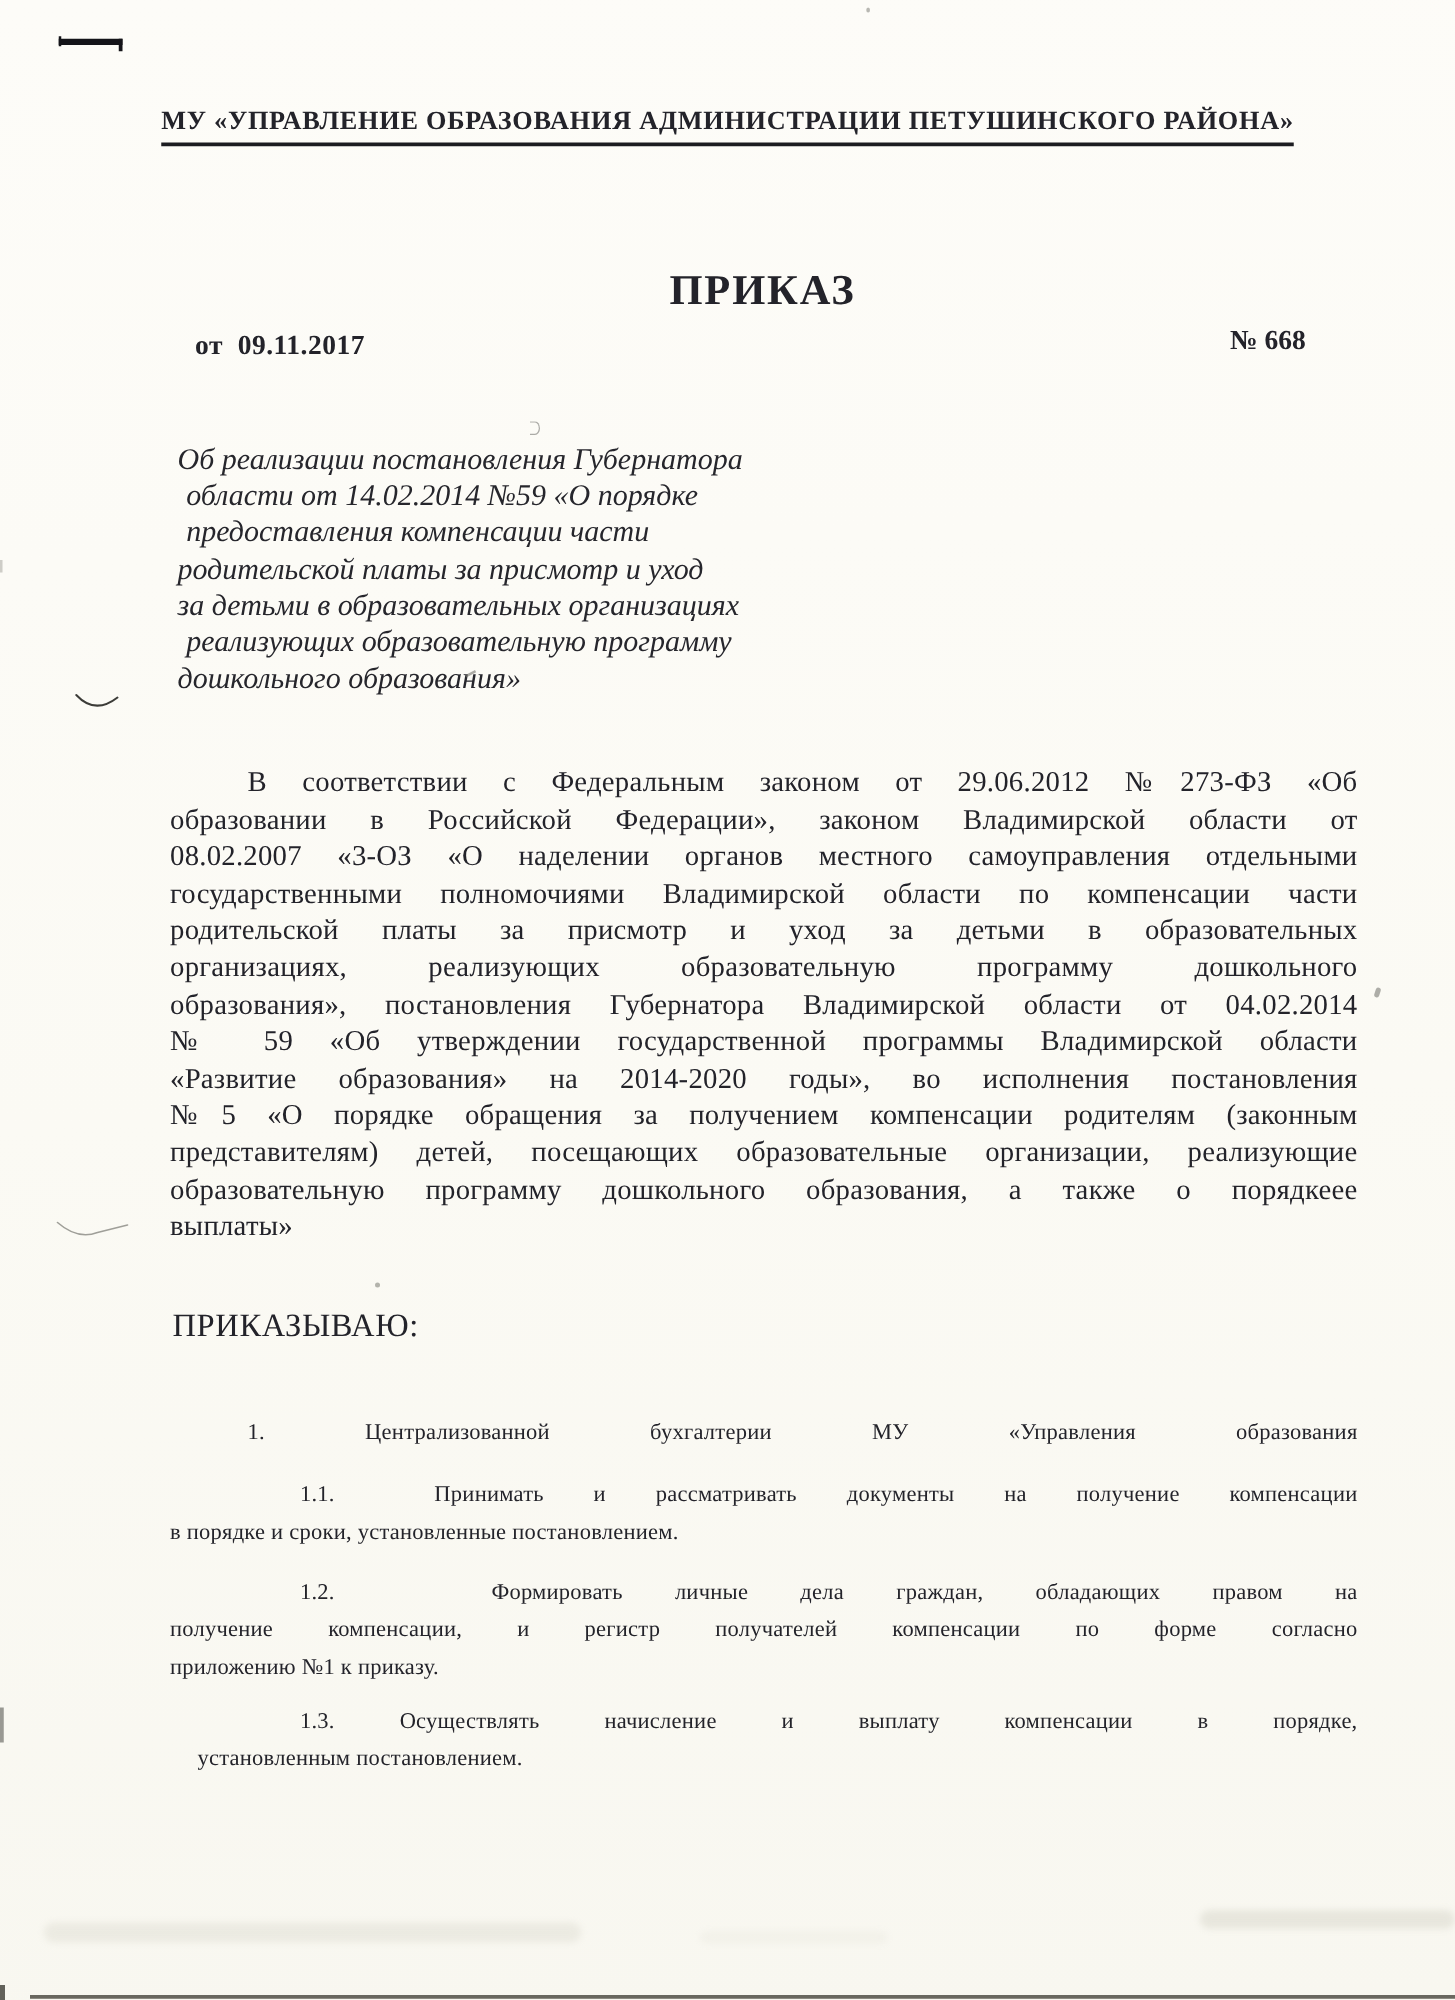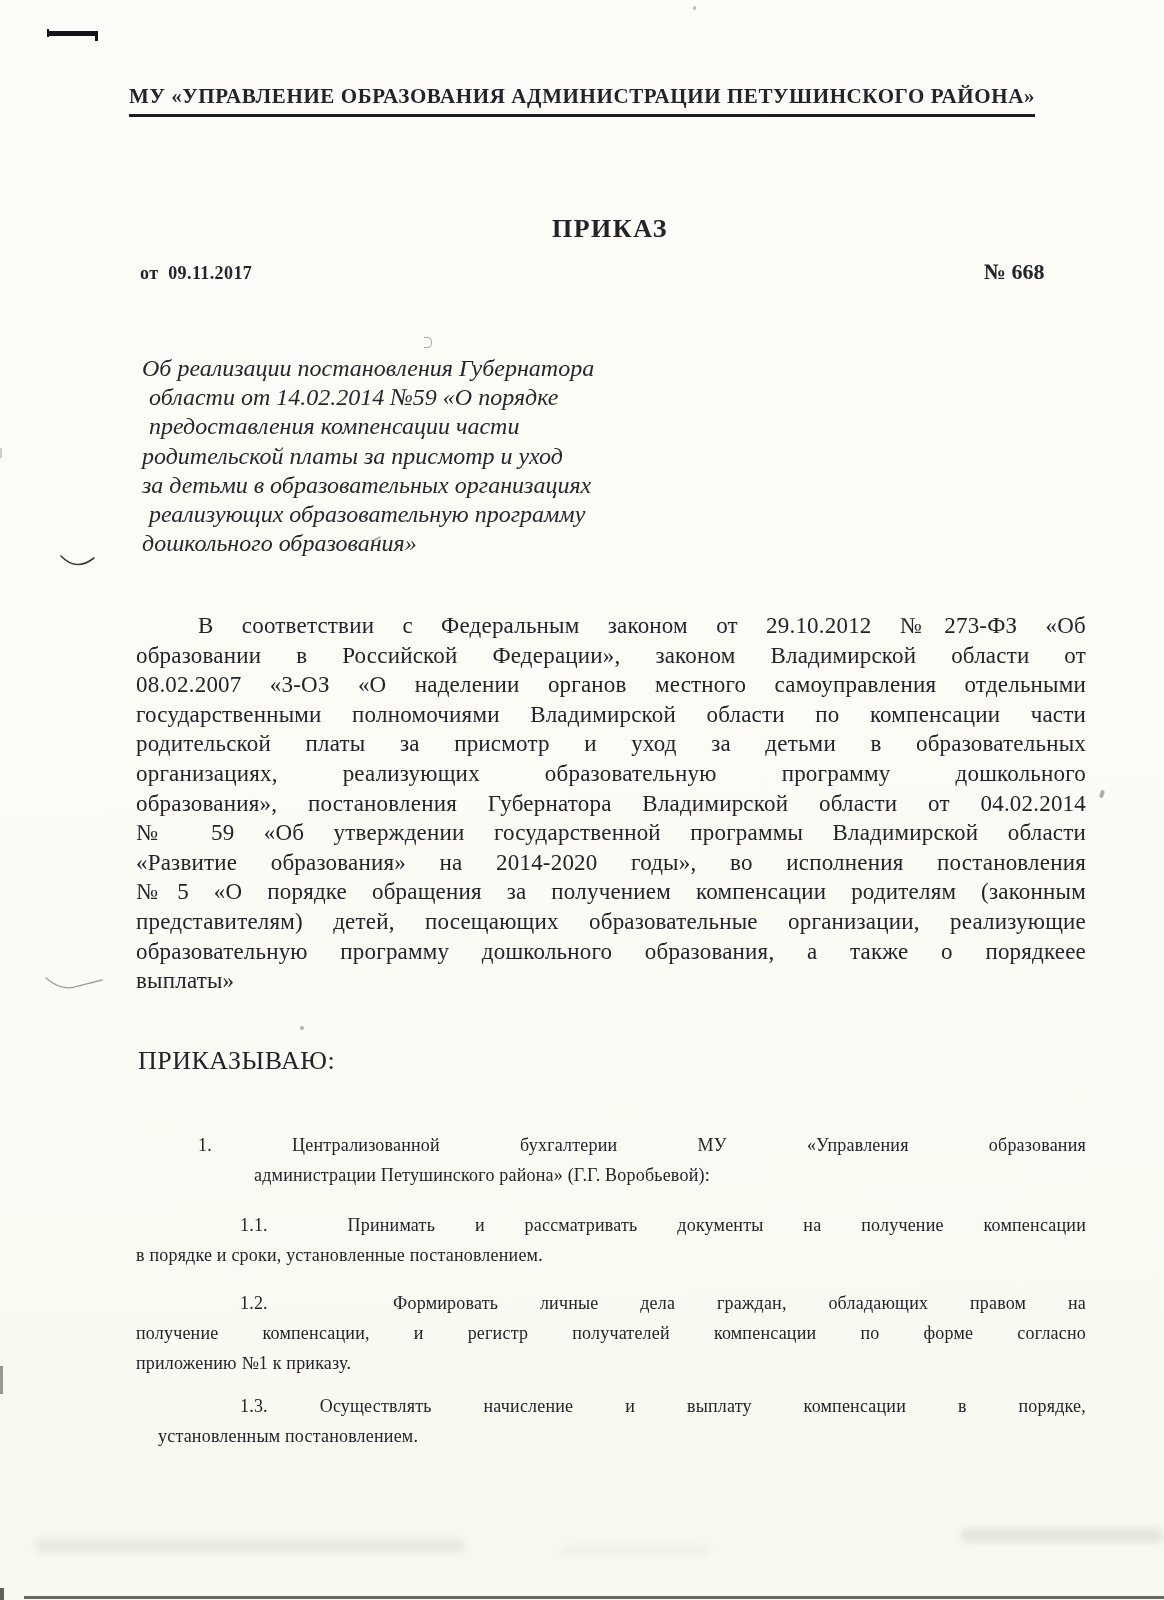--- a/index.html
+++ b/index.html
@@ -14,23 +14,23 @@
     color:#23232a;
   }
   
   .header-title{
     position:absolute;top:84px;left:0;right:0;text-align:center;
     font-weight:bold;font-size:21px;letter-spacing:.6px;white-space:nowrap;
   }
   .header-title .u{border-bottom:3px solid #1c1c21;padding-bottom:6px;}
   .doc-type{
     position:absolute;top:214px;left:56px;right:0;text-align:center;
-    font-weight:bold;font-size:26px;letter-spacing:1.5px;
+    font-weight:bold;font-size:34px;letter-spacing:1.5px;
   }
-  .doc-date{position:absolute;top:263px;left:140px;font-weight:bold;font-size:18px;letter-spacing:.4px;}
+  .doc-date{position:absolute;top:263px;left:156px;font-weight:bold;font-size:22px;letter-spacing:.4px;}
   .doc-number{position:absolute;top:259px;left:984px;font-weight:bold;font-size:22px;}
   
   .subject{
     position:absolute;top:354px;left:142px;width:490px;
     font-style:italic;font-size:24px;line-height:29.2px;color:#26262c;
   }
   .subject .tline:nth-child(2),
   .subject .tline:nth-child(3),
   .subject .tline:nth-child(6){padding-left:7px;}
   
@@ -104,21 +104,21 @@
       <div class="tline">дошкольного образования»</div>
     </div>
 
   <svg class="pen-curve-1" width="40" height="28" viewBox="0 0 40 28">
     <path d="M3 8 Q 18 24 36 10" fill="none" stroke="#3c3c38" stroke-width="1.6" stroke-linecap="round"></path>
   </svg>
   <div class="mark-z"></div>
   <div class="mark-tail"></div>
 
   <div class="body-par">
-      <div class="tline jl">В соответствии с Федеральным законом от 29.10.2012 №273-ФЗ «Об</div>
+      <div class="tline jl">В соответствии с Федеральным законом от 29.06.2012 №273-ФЗ «Об</div>
       <div class="tline jl">образовании в Российской Федерации», законом Владимирской области от</div>
       <div class="tline jl">08.02.2007 «3-ОЗ «О наделении органов местного самоуправления отдельными</div>
       <div class="tline jl">государственными полномочиями Владимирской области по компенсации части</div>
       <div class="tline jl">родительской платы за присмотр и уход за детьми в образовательных</div>
       <div class="tline jl">организациях, реализующих образовательную программу дошкольного</div>
       <div class="tline jl">образования», постановления Губернатора Владимирской области от 04.02.2014</div>
       <div class="tline jl">№ 59 «Об утверждении государственной программы Владимирской области</div>
       <div class="tline jl">«Развитие образования» на 2014-2020 годы», во исполнения постановления</div>
       <div class="tline jl">№5 «О порядке обращения за получением компенсации родителям (законным</div>
       <div class="tline jl">представителям) детей, посещающих образовательные организации, реализующие</div>
@@ -130,21 +130,20 @@
     <path d="M6 10 Q 22 24 38 18 Q 46 16 62 12" fill="none" stroke="#55554f" stroke-width="1.3" stroke-linecap="round"></path>
   </svg>
   <div class="mark-apo"></div>
   <div class="mark-dot-mid"></div>
 
   <div class="resolution">ПРИКАЗЫВАЮ:</div>
 
   <div class="items">
     <div class="item item-1">
         <div class="tline jl">1. Централизованной бухгалтерии МУ «Управления образования</div>
-        <div class="tline">администрации Петушинского района» (Г.Г. Воробьевой):</div>
       </div>
     <div class="item item-11">
         <div class="tline jl">1.1.&nbsp;&nbsp;Принимать и рассматривать документы на получение компенсации</div>
         <div class="tline">в порядке и сроки, установленные постановлением.</div>
       </div>
     <div class="item item-12">
         <div class="tline jl">1.2.&nbsp;&nbsp;&nbsp;Формировать личные дела граждан, обладающих правом на</div>
         <div class="tline jl">получение компенсации, и регистр получателей компенсации по форме согласно</div>
         <div class="tline">приложению №1 к приказу.</div>
       </div>

